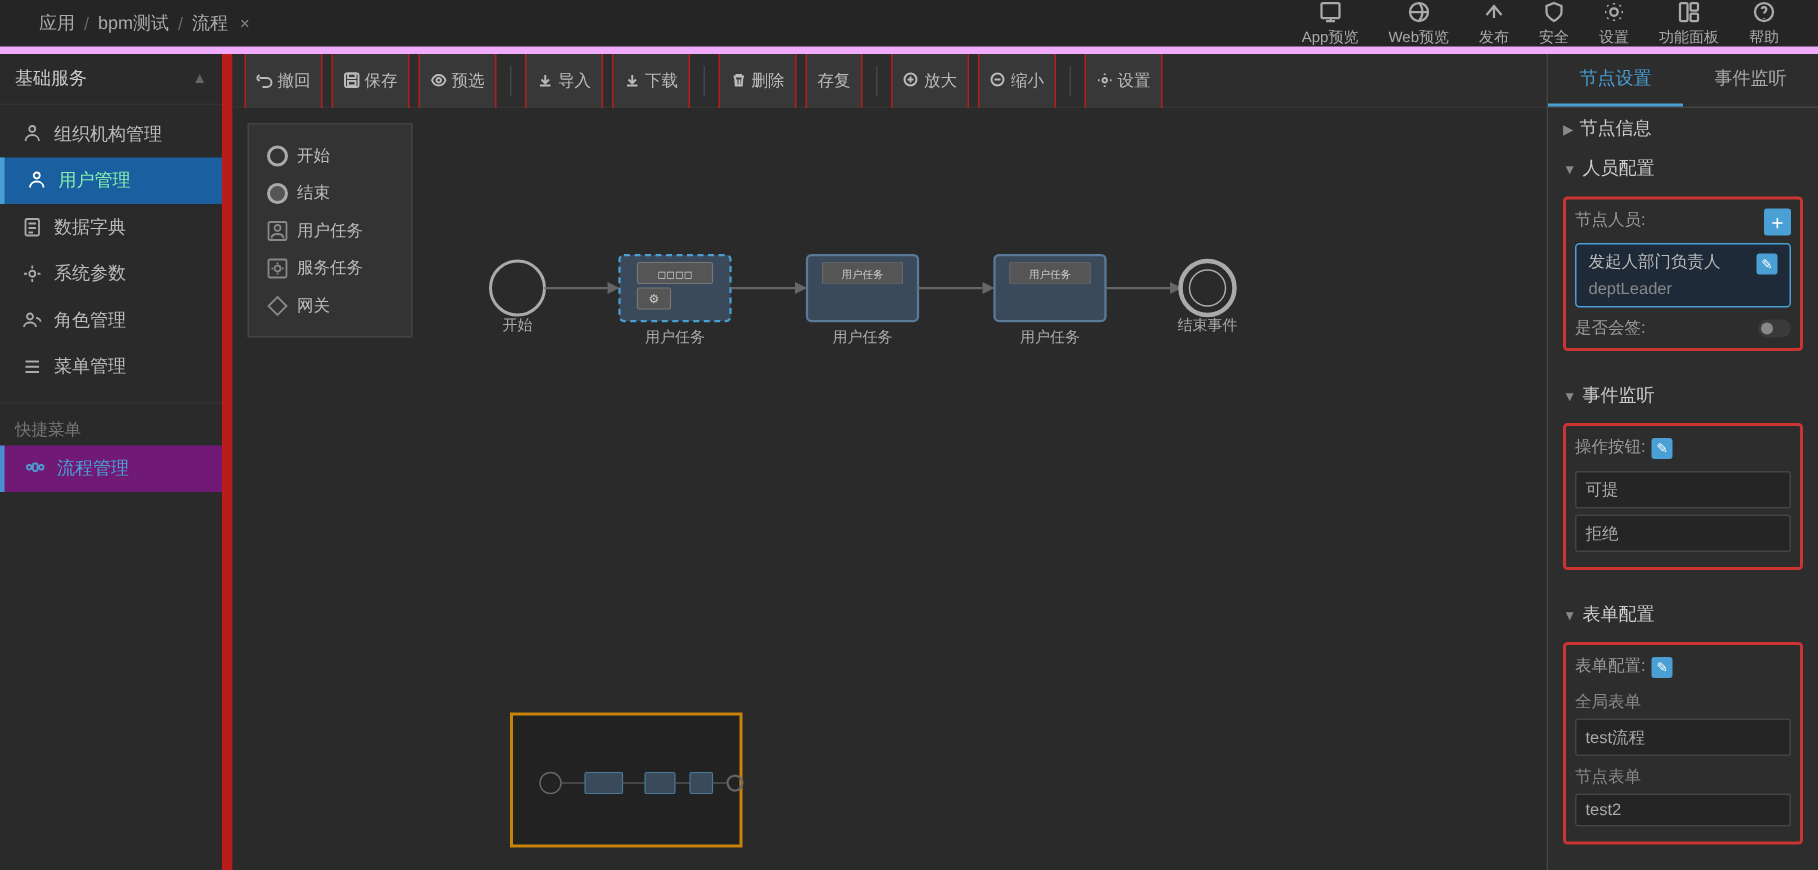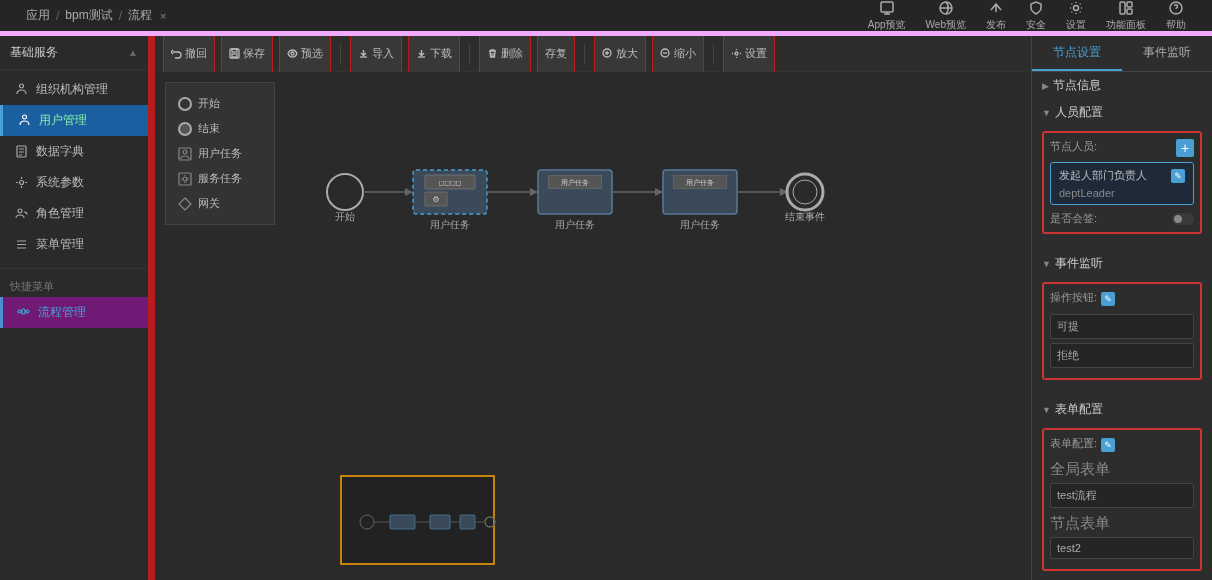--- a/index.html
+++ b/index.html
@@ -49,21 +49,21 @@
     .section-content { padding: 5px 10px 8px; }
     .field-row { margin-bottom: 6px; }
     .field-label { font-size: 11px; color: #999; margin-bottom: 3px; }
     .field-value-box { background: #1e1e1e; border: 1px solid #555; border-radius: 3px; padding: 5px 8px; font-size: 11px; color: #ccc; min-height: 28px; }
     .field-value-box.highlighted { border: 1px solid #4a9fd4; background: #1e2a38; }
     .red-box { border: 2px solid #cc3333; border-radius: 3px; padding: 6px; margin-bottom: 8px; }
     .sub-field { background: #252525; border: 1px solid #444; border-radius: 2px; padding: 4px 6px; font-size: 11px; color: #aaa; margin-bottom: 4px; }
     .toggle-row { display: flex; align-items: center; justify-content: space-between; font-size: 11px; color: #999; margin-top: 4px; }
     .toggle-dot { width: 22px; height: 12px; background: #3a3a3a; border-radius: 6px; position: relative; cursor: pointer; }
     .toggle-dot::after { content: ''; position: absolute; left: 2px; top: 2px; width: 8px; height: 8px; border-radius: 50%; background: #888; }
-    .section-label { font-size: 15px; color: #888; margin-bottom: 4px; font-family: Liberation Serif, serif; }
+    .section-label { font-size: 11px; color: #888; margin-bottom: 4px; font-family: Liberation Serif, serif; }
     .edit-icon { display: inline-block; width: 14px; height: 14px; background: #4a9fd4; border-radius: 2px; font-size: 9px; color: #fff; text-align: center; line-height: 14px; cursor: pointer; margin-left: 4px; }
     .add-btn { display: inline-flex; align-items: center; justify-content: center; width: 18px; height: 18px; background: #4a9fd4; border-radius: 2px; color: #fff; font-size: 14px; cursor: pointer; }
   </style>
 </head>
 <body>
 
 <div class="top-bar">
   <div class="top-bar-left">
     <span>应用</span>
     <span class="breadcrumb-sep">/</span>

